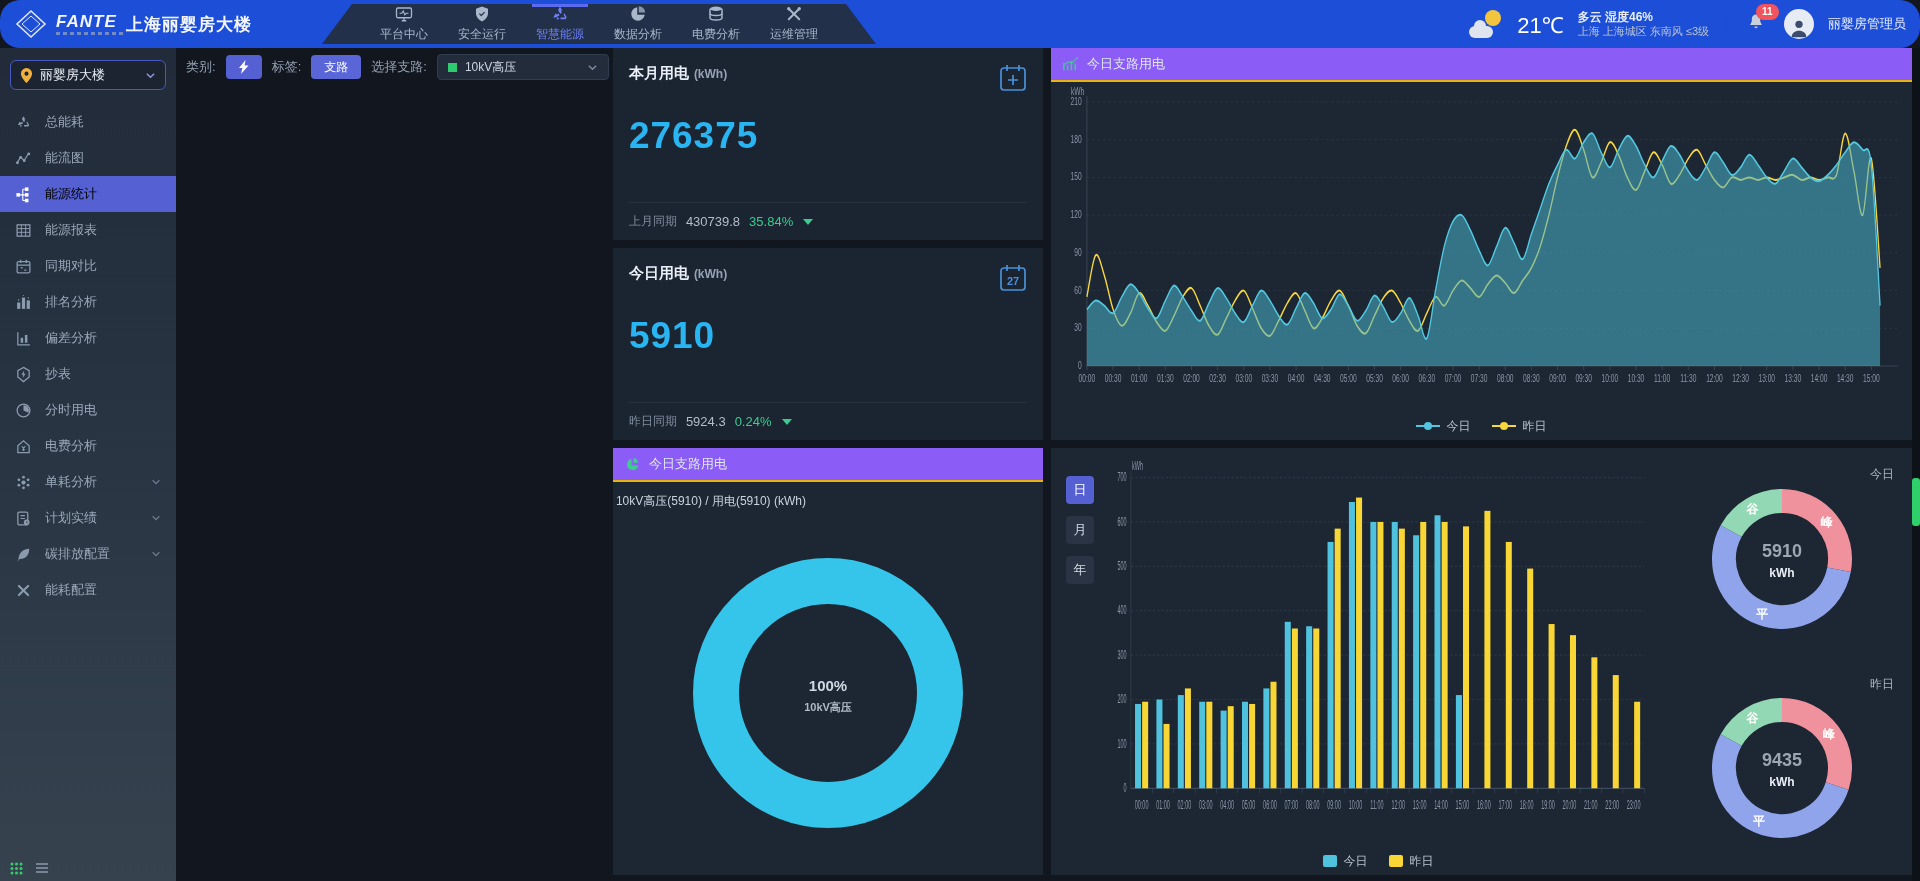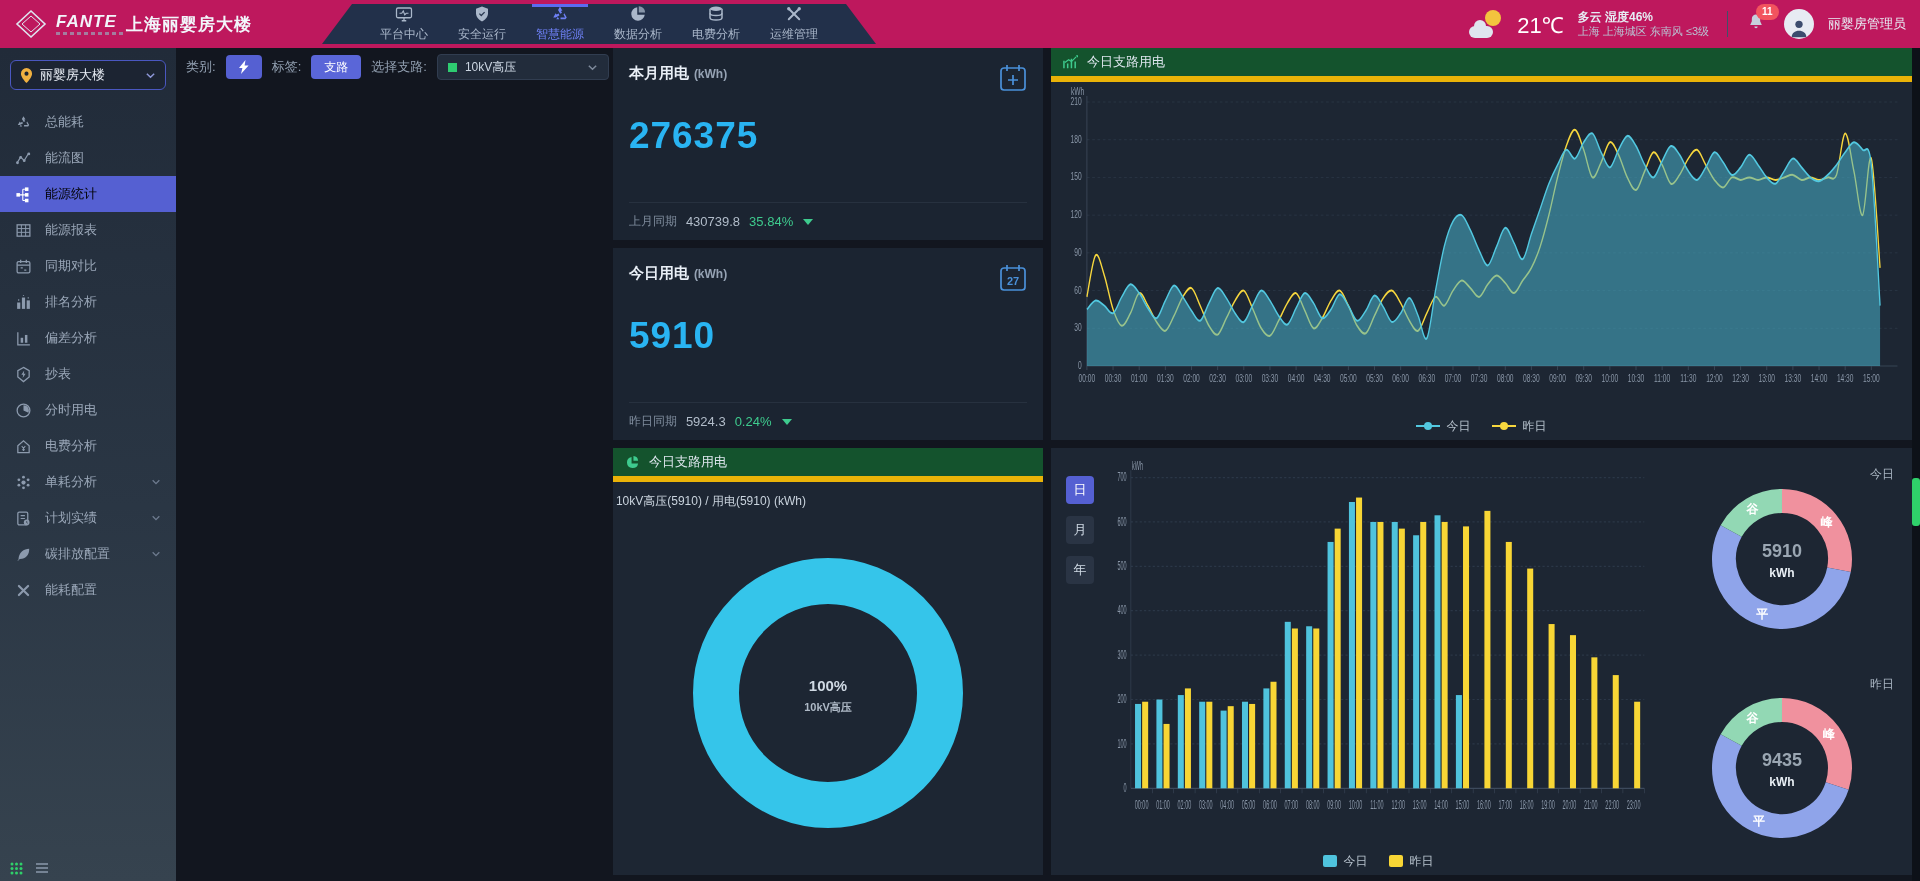--- a/index.html
+++ b/index.html
@@ -1,20 +1,20 @@
 <!DOCTYPE html>
 <html><head>
 <meta charset="utf-8">
 <style>
   * { margin:0; padding:0; box-sizing:border-box; }
   html,body { width:1920px; height:881px; background:#0d1118; font-family:"Liberation Sans", sans-serif; overflow:hidden; }
   .app { position:relative; width:1920px; height:881px; display:flex; flex-direction:column; background:#12161f; }
 
   
-  .navbar { height:48px; flex:none; background:#be185d; display:flex; align-items:center; padding:0 14px; position:relative; z-index:5; }
+  .navbar { height:48px; flex:none; background:#1d4ed8; display:flex; align-items:center; padding:0 14px; position:relative; z-index:5;border-radius:20px; }
   .logo-wrap { display:flex; align-items:center; gap:8px; }
   .logo-diamond { width:34px; height:30px; color:#dfe6f0; flex:none; }
   .logo-text { display:flex; flex-direction:column; line-height:1; }
   .logo-name { font-size:17px; font-weight:700; color:#f2f5fa; letter-spacing:1px; font-style:italic; }
   .logo-tag { margin-top:2px; height:3px; width:70px; background:repeating-linear-gradient(90deg,#9aa7ba 0 4px,transparent 4px 7px); opacity:.7; }
   .site-title { margin-left:0; font-size:17px; font-weight:700; color:#f2f6fb; letter-spacing:1px; }
   .nav-center { margin-left:70px; height:40px; padding:0 46px; display:flex; align-items:stretch; gap:6px; background:#22304a; clip-path:polygon(30px 0, calc(100% - 30px) 0, 100% 100%, 0 100%); }
   .nav-item { position:relative; width:72px; display:flex; flex-direction:column; align-items:center; justify-content:center; gap:3px; color:#aab7ca; cursor:pointer; }
   .nav-item .nv-icon { width:18px; height:18px; }
   .nav-item .nv-label { font-size:12px; white-space:nowrap; }
@@ -78,21 +78,21 @@
   .card-value { margin-top:32px; font-size:37px; font-weight:700; color:#29b4f2; letter-spacing:1px; }
   .card-footer { margin-top:auto; border-top:1px solid #27313f; padding-top:10px; display:flex; align-items:center; gap:9px; }
   .ref-label { font-size:12px; color:#7e8b9c; }
   .ref-value { font-size:13px; color:#b2bdca; }
   .pct { font-size:13px; color:#3ecb8e; }
   .tri-down { width:0; height:0; border-left:5px solid transparent; border-right:5px solid transparent; border-top:6px solid #3ecb8e; margin-left:1px; }
   .cal-icon { position:absolute; top:14px; right:14px; width:32px; height:32px; color:#4a90d9; cursor:pointer; }
 
   
   .panel { background:#1d2633; display:flex; flex-direction:column; min-height:0; }
-  .panel-header { height:34px; flex:none; display:flex; align-items:center; gap:9px; padding:0 12px; border-bottom:6px solid #eab308; background:#14532d; }
+  .panel-header { height:34px; flex:none; display:flex; align-items:center; gap:9px; padding:0 12px; border-bottom:2px solid #eab308; background:#8b5cf6; }
   .panel-header .ph-icon { width:15px; height:15px; color:#3ecb8e; flex:none; }
   .panel-title { font-size:13px; color:#dfe7ef; }
   .donut-panel { flex:1; }
   .donut-sub { flex:none; font-size:12px; color:#c9d3dd; padding:11px 3px 0; }
   .big-donut-wrap { flex:1; display:flex; align-items:center; justify-content:center; }
   .line-panel { height:392px; flex:none; }
   .chart-box { flex:1; min-height:0; padding:2px 8px 0; }
   .chart-box svg { width:100%; height:100%; display:block; }
   .chart-legend { height:28px; flex:none; display:flex; align-items:center; justify-content:center; gap:22px; }
   .lg-item { display:flex; align-items:center; gap:6px; font-size:12px; color:#b7c2cd; cursor:pointer; }

